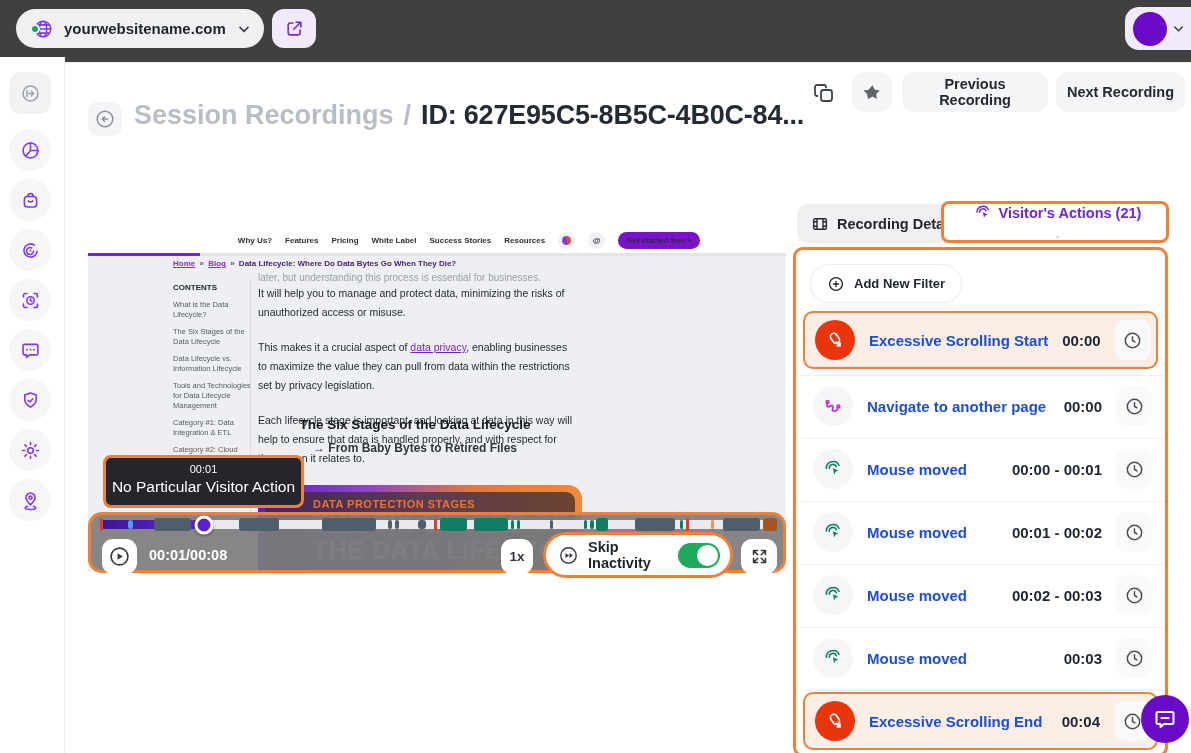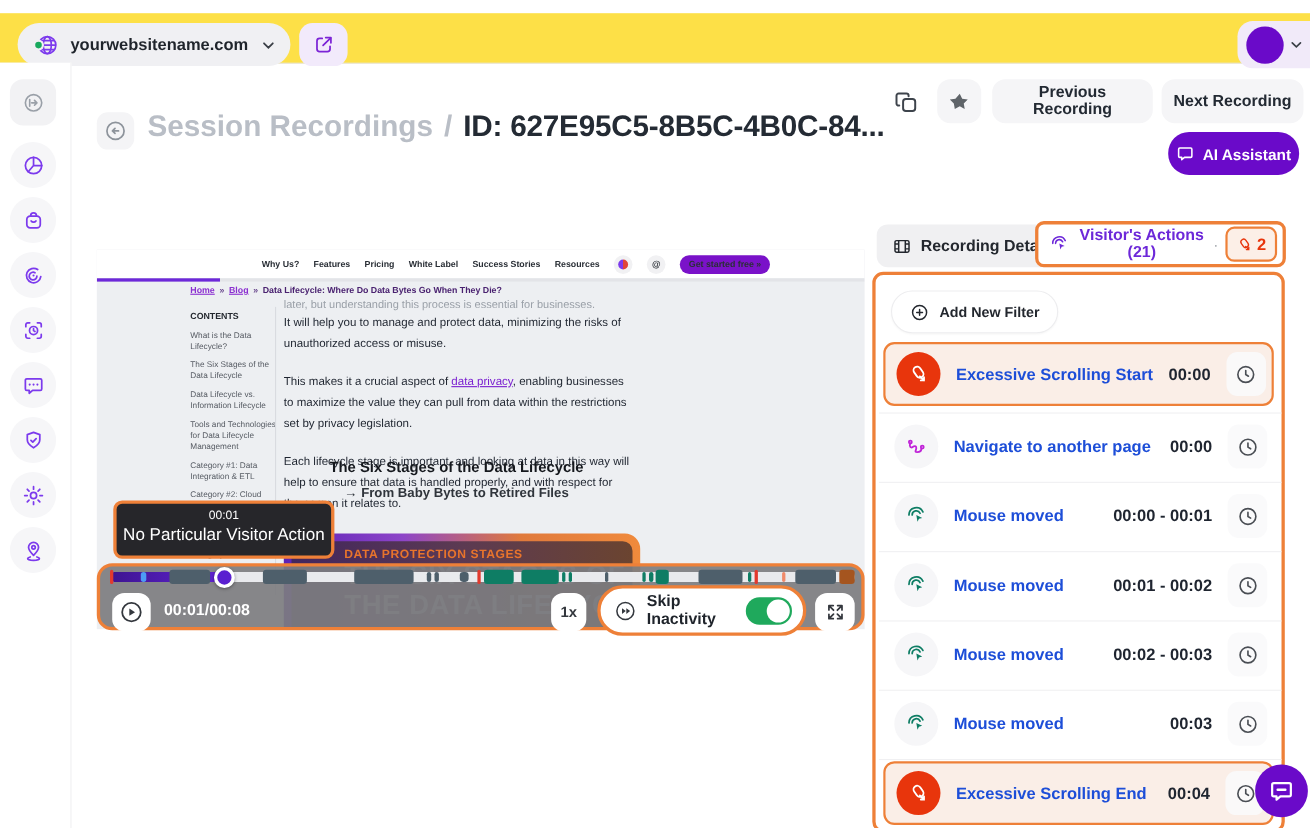--- a/index.html
+++ b/index.html
@@ -2,21 +2,21 @@
 <html><head>
 <meta charset="utf-8">
 <style>
   html,body{margin:0;padding:0;background:#fff;}
   *{box-sizing:border-box;}
   body{font-family:"Liberation Sans", sans-serif;color:#232A33;}
   .app{position:relative;width:1191px;height:753px;background:#fff;overflow:hidden;}
   svg{display:block;}
 
   
-  .topbar{position:absolute;left:0;top:12px;width:1191px;height:46px;background:#fde047;border-bottom:1px solid #E9E9EC;}
+  .topbar{position:absolute;left:0;top:0;width:1191px;height:63px;background:#404040;border-bottom:1px solid #E9E9EC;}
   .site-selector{position:absolute;left:16px;top:9px;width:248px;height:39px;background:#F0F0F3;border-radius:20px;display:flex;align-items:center;gap:10px;padding:0 16px;cursor:pointer;}
   .site-selector .glabel{font-size:15px;font-weight:700;color:#1F242B;flex:1;}
   .globe-wrap{position:relative;width:22px;height:22px;}
   .globe-dot{position:absolute;left:-2px;top:6px;width:10px;height:10px;border-radius:50%;background:#18A95D;border:2px solid #F0F0F3;}
   .open-site-btn{position:absolute;left:272px;top:9px;width:44px;height:39px;background:#F2EAFB;border-radius:12px;display:flex;align-items:center;justify-content:center;color:#7C24D6;cursor:pointer;}
   .account{position:absolute;right:0px;top:7px;width:66px;height:43px;background:#F1EAF9;border-radius:14px 0 0 14px;display:flex;align-items:center;gap:4px;padding-left:8px;cursor:pointer;}
   .avatar{width:34px;height:34px;border-radius:50%;background:#6A0AC9;}
   .chev{color:#3A3F46;}
 
   
@@ -83,21 +83,21 @@
   .time-display{position:absolute;left:58px;top:32px;font-size:14.5px;font-weight:600;color:#fff;}
   .speed-btn{left:410px;top:24px;width:32px;height:35px;font-family:inherit;font-size:13.5px;font-weight:600;}
   .skip-pill{position:absolute;left:452px;top:17px;width:190px;height:46px;background:#fff;border:3px solid #EE8038;border-radius:23px;display:flex;align-items:center;gap:9px;padding:0 10px 0 12px;cursor:pointer;}
   .skip-pill .sk-label{font-size:14.5px;font-weight:600;color:#1F242B;flex:1;}
   .toggle{width:42px;height:25px;border-radius:13px;background:#1FA95C;position:relative;}
   .toggle .tk{position:absolute;right:2px;top:2px;width:21px;height:21px;border-radius:50%;background:#fff;}
   .fs-btn{left:650px;top:24px;width:36px;height:35px;}
 
   
   .tab-details{position:absolute;left:797px;top:204px;height:39px;background:#F0F0F2;border:none;border-radius:10px;display:flex;align-items:center;gap:8px;padding:0 14px;font-family:inherit;font-size:14.5px;font-weight:600;color:#23272E;cursor:pointer;}
-  .tab-actions-box{position:absolute;left:941px;top:201px;width:228px;height:42px;border:3px solid #EE8038;border-radius:8px;background:#fff;display:flex;align-items:center;gap:6px;padding:0 5px 0 10px;}
+  .tab-actions-box{position:absolute;left:941px;top:201px;width:228px;height:42px;border:3px solid #EE8038;border-radius:8px;background:#fff;display:flex;align-items:center;gap:6px;padding:0 5px 0 10px;flex-direction:column;}
   .tab-actions{display:flex;align-items:center;gap:7px;background:none;border:none;font-family:inherit;font-size:14.5px;font-weight:700;color:#6D28D9;cursor:pointer;padding:0;}
   .tab-dot{color:#A9ADB3;font-size:14px;}
   .count-badge{display:flex;align-items:center;gap:4px;background:#FCEFE7;border:2.5px solid #EE8038;border-radius:8px;height:32px;padding:0 8px;color:#E8350C;font-size:15px;font-weight:700;}
   .panel-box{position:absolute;left:793px;top:247px;width:375px;height:510px;border:3px solid #EE8038;border-radius:10px;background:#fff;}
   .filter-btn{position:absolute;left:14px;top:14px;height:39px;background:#fff;border:1px solid #EDEDEF;border-radius:20px;box-shadow:0 1px 2px rgba(0,0,0,.04);display:flex;align-items:center;gap:9px;padding:0 16px;font-family:inherit;font-size:13px;font-weight:600;color:#23272E;cursor:pointer;}
   .action-row{position:absolute;left:7px;width:355px;height:58px;display:flex;align-items:center;gap:14px;padding:0 6px 0 10px;background:#fff;cursor:pointer;}
   .action-row.hl{background:#FAEEE7;border:2.5px solid #EE8038;border-radius:10px;}
   .row-icon{width:40px;height:40px;border-radius:50%;background:#F6F6F8;display:flex;align-items:center;justify-content:center;flex:none;}
   .row-icon.red{background:#E8350C;color:#fff;}
   .row-icon.teal{color:#0E7D64;}
@@ -248,28 +248,20 @@
   </button>
   <button class="chip-btn star-btn">
     <span>
         <svg width="19" height="19" viewBox="0 0 24 24" fill="#5F6469">
           <path d="M12 2.8l2.8 5.8 6.4.9-4.6 4.4 1.1 6.3L12 17.2l-5.7 3-1.1-6.3-4.6-4.4 6.4-.9z"></path>
         </svg>
       </span>
   </button>
   <button class="chip-btn next-btn">Next Recording</button>
   <button class="chip-btn prev-btn">Previous Recording</button>
-  <button class="ai-btn">
-    <span>
-        <svg width="17" height="17" viewBox="0 0 24 24" fill="none" stroke="currentColor" stroke-width="2" stroke-linecap="round" stroke-linejoin="round">
-          <path d="M5 5h14a1.5 1.5 0 0 1 1.5 1.5v9A1.5 1.5 0 0 1 19 17h-8l-3.5 3v-3H5a1.5 1.5 0 0 1-1.5-1.5v-9A1.5 1.5 0 0 1 5 5z"></path>
-        </svg>
-      </span>
-    <span>AI Assistant</span>
-  </button>
 
   <div class="viewport">
     <div class="vp-head">
       <div class="vp-nav">
         <span>Why Us?</span>
         <span>Features</span>
         <span>Pricing</span>
         <span>White Label</span>
         <span>Success Stories</span>
         <span>Resources</span>

